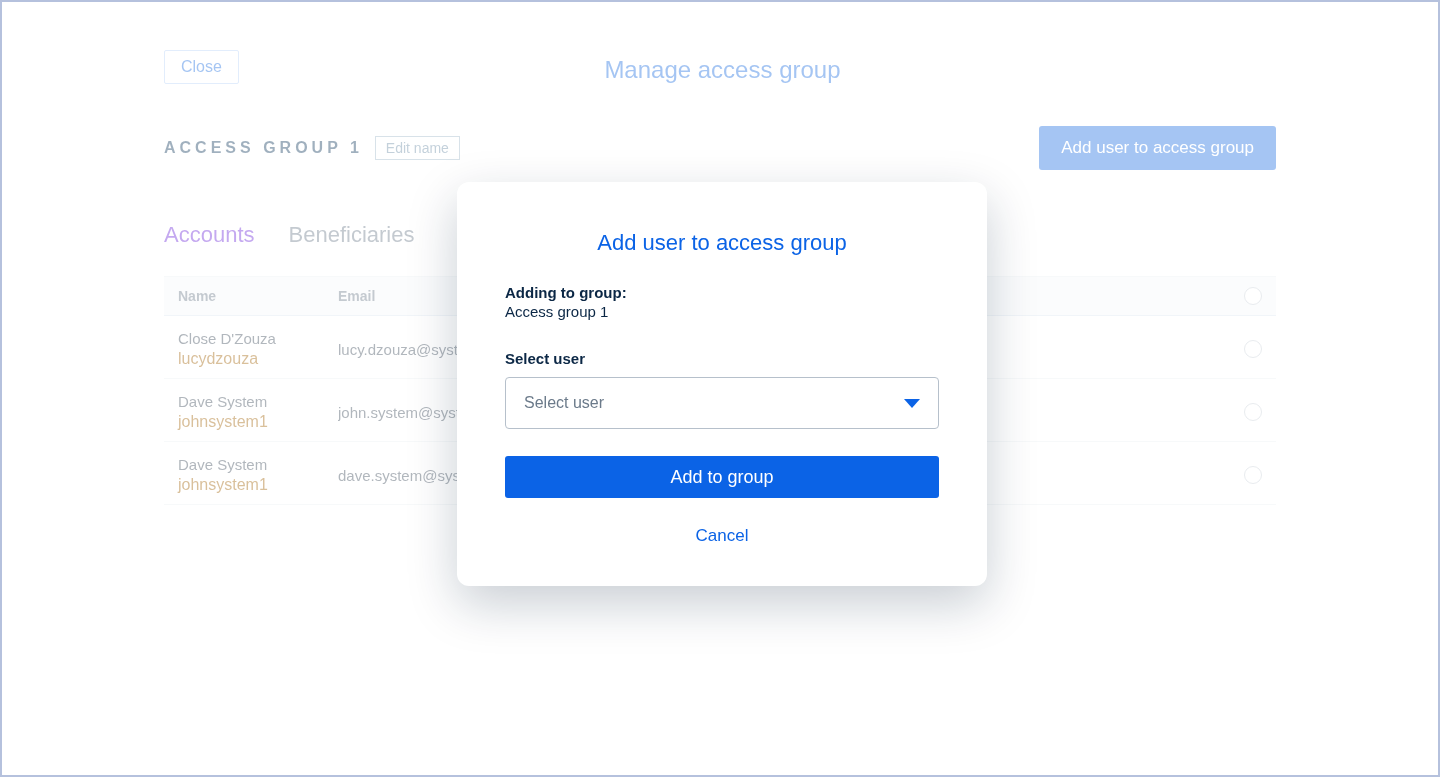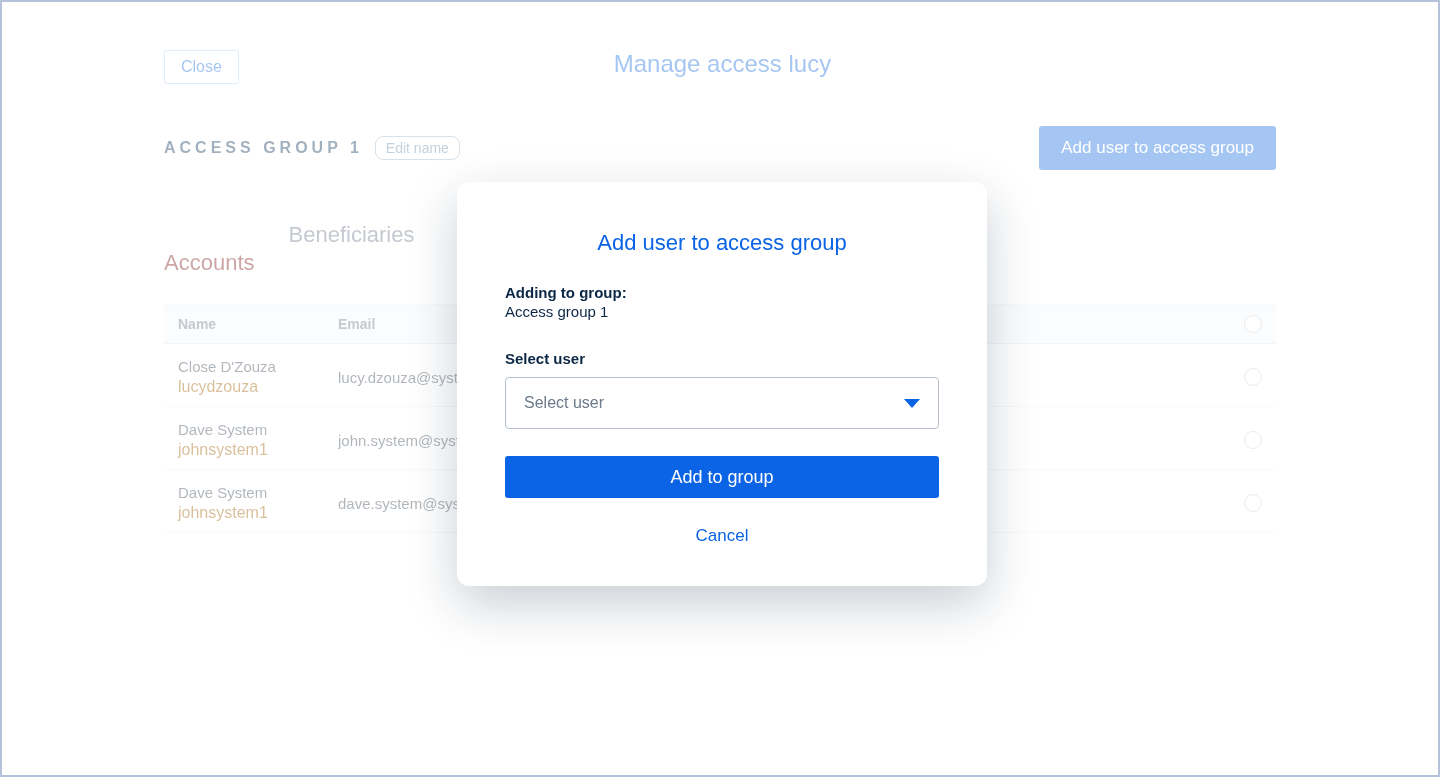--- a/index.html
+++ b/index.html
@@ -19,21 +19,21 @@
   }
   .overlay-white {
     position: absolute;
     inset: 0;
     background: rgba(255,255,255,0.60);
     pointer-events: none;
   }
 
   .row-top {
     display: flex;
-    align-items: flex-start;
+    align-items: flex-end;
   }
   .close-btn {
     border: 1px solid #b7d2f7;
     background: #fff;
     color: #1f6fe0;
     font-size: 16px;
     padding: 7px 16px;
     border-radius: 2px;
     cursor: pointer;
   }
@@ -63,21 +63,21 @@
     font-weight: 700;
     letter-spacing: 4px;
     text-transform: uppercase;
   }
   .edit-name-btn {
     border: 1px solid #9fb6c8;
     background: #fff;
     color: #6b8ca6;
     font-size: 14px;
     padding: 3px 10px;
-    border-radius: 8px;
+    border-radius: 0;
     cursor: pointer;
   }
   .add-user-btn {
     background: #1f6fe0;
     color: #fff;
     font-size: 17px;
     border: none;
     padding: 12px 22px;
     border-radius: 3px;
     cursor: pointer;
@@ -87,22 +87,21 @@
     margin-top: 52px;
     display: flex;
     gap: 34px;
   }
   .tab {
     font-size: 22px;
     color: #6b7a8a;
     cursor: pointer;
   }
   .tab.active {
-    color: #7f1d1d;
-    margin-top: 28px;
+    color: #6d28d9;
   }
 
   
   .table {
     margin-top: 28px;
     width: 100%;
   }
   .thead {
     display: flex;
     align-items: center;
@@ -216,21 +215,21 @@
     cursor: pointer;
   }
 </style>
 </head>
 <body>
 
 <div class="underlay">
 
   <div class="row-top">
     <button class="close-btn">Close</button>
-    <div class="page-title">Manage access lucy</div>
+    <div class="page-title">Manage access group</div>
   </div>
 
   <div class="row-group">
     <div class="group-left">
       <div class="group-name">ACCESS GROUP 1</div>
       <button class="edit-name-btn">Edit name</button>
     </div>
     <button class="add-user-btn">Add user to access group</button>
   </div>
 

